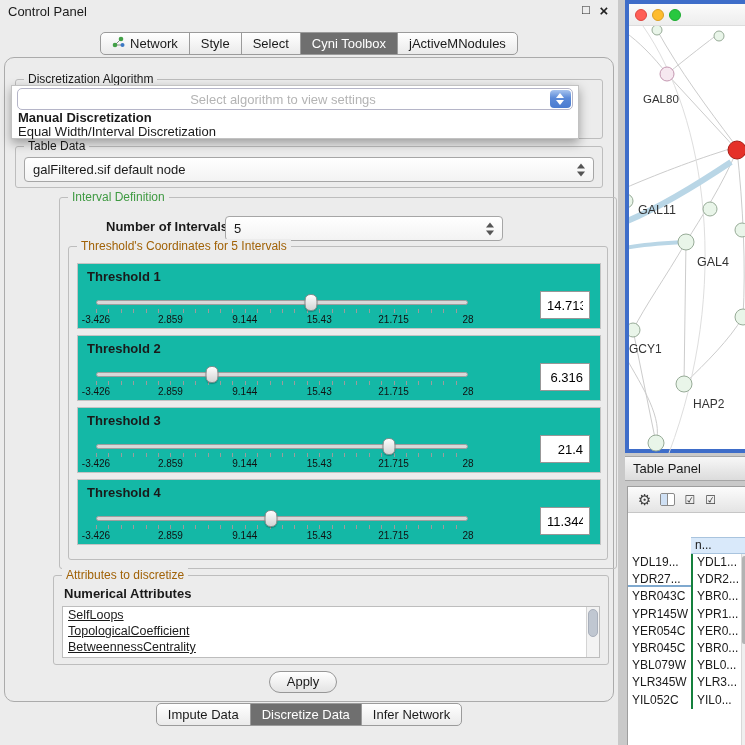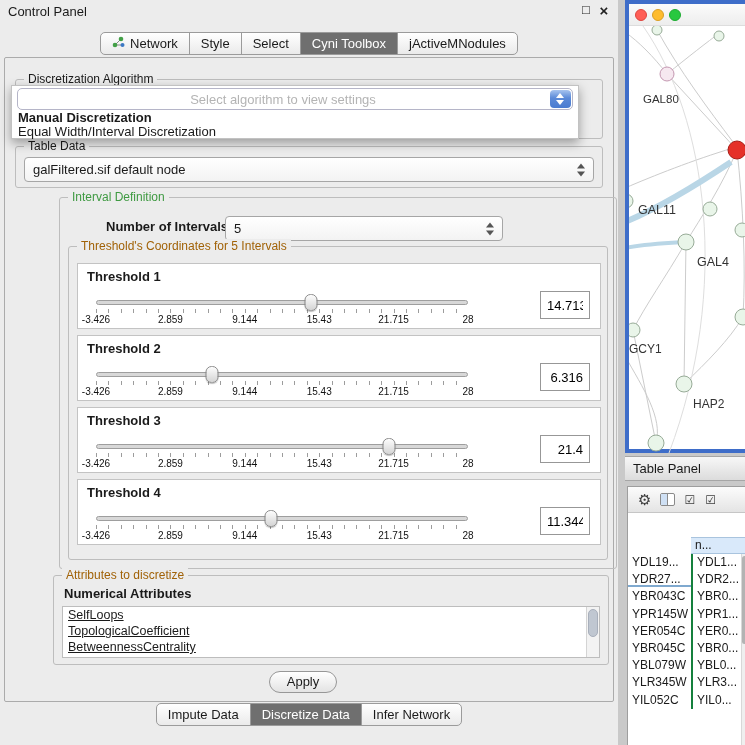--- a/index.html
+++ b/index.html
@@ -16,21 +16,21 @@
   .close-btn { right:6px; font-size:15px; font-weight:bold; }
 
   .tabbar { position:absolute; left:0; width:618px; display:flex; justify-content:center; }
   .top-tabs { top:32px; }
   .bottom-tabs { top:703px; }
   .seg { display:flex; border:1px solid #9b9b9b; border-radius:5px; overflow:hidden; height:23px; background:linear-gradient(#ffffff,#eaeaea); }
   .seg .tab { display:flex; align-items:center; gap:5px; padding:0 11px; font-size:13px; border-left:1px solid #9b9b9b; cursor:default; }
   .seg .tab:first-child { border-left:none; }
   .seg .tab.sel { background:#6f6f6f; color:#fff; }
 
-  .main-panel { position:absolute; left:4px; top:57px; width:610px; height:645px; border:1px solid #ababab; background:#ececec; border-radius:2px; }
+  .main-panel { position:absolute; left:4px; top:57px; width:610px; height:645px; border:1px solid #ababab; background:#ececec; border-radius:10px; }
 
   .group { position:absolute; border:1px solid #bdbdbd; border-radius:3px; }
   .gtitle { position:absolute; top:-8px; left:8px; background:#ececec; padding:0 4px; font-size:12px; white-space:nowrap; }
   .gtitle.green { color:#3f9a42; }
   .gtitle.blue { color:#a16207; }
 
   .combo { position:absolute; background:linear-gradient(#ffffff,#f3f3f3); border:1px solid #a6a6a6; border-radius:4px; display:flex; align-items:center; padding-left:8px; font-size:13px; }
   .spinner { position:absolute; right:7px; top:50%; transform:translateY(-50%); width:9px; height:13px; }
   .spinner i { position:absolute; left:0; width:0; height:0; border-left:4.5px solid transparent; border-right:4.5px solid transparent; }
   .spinner .up { top:0; border-bottom:5px solid #555; }
@@ -50,21 +50,21 @@
   .opt.n { top:39px; }
 
   .td-group { left:10px; top:88px; width:588px; height:42px; }
   .td-combo { left:8px; top:10px; width:570px; height:25px; }
 
   .ig { left:54px; top:139px; width:558px; height:372px; }
   .nlabel { position:absolute; left:18px; top:21px; font-weight:bold; font-size:13px;margin-left:28px; }
   .n-combo { left:165px; top:18px; width:278px; height:25px; }
   .tg { position:absolute; left:8px; top:48px; width:540px; height:314px; border:1px solid #bdbdbd; border-radius:3px; }
 
-  .tbox { position:absolute; left:8px; width:524px; height:66px; border:1px solid #c3c3c3; background:#ffffff; }
+  .tbox { position:absolute; left:8px; width:524px; height:66px; border:1px solid #c3c3c3; background:#14b8a6; }
   .tb0 { top:16px; } .tb1 { top:88px; } .tb2 { top:160px; } .tb3 { top:232px; }
   .tlabel { position:absolute; left:9px; top:5px; font-weight:bold; font-size:13px; }
   .slider-wrap { position:absolute; left:18px; top:36px; width:372px; }
   .slider-track { position:relative; height:5px; background:#d8d8d8; border:1px solid #9e9e9e; border-radius:3px; }
   .slider-thumb { position:absolute; top:-7px; width:13px; height:17px; transform:translateX(-50%); background:linear-gradient(#fdfdfd,#d4d4d4); border:1px solid #8d8d8d; border-radius:6px; box-shadow:0 1px 1px rgba(0,0,0,.25); }
   .ticks { height:4px; margin-top:4px; background:repeating-linear-gradient(to right,#9c9c9c 0 1px,transparent 1px 12.4px); }
   .scale { position:relative; height:11px; margin-top:1px; }
   .scale span { position:absolute; transform:translateX(-50%); font-size:10px; color:#111; white-space:nowrap; }
   .valuebox { position:absolute; right:10px; top:27px; width:50px; height:28px; border:1px solid #979797; background:#fff; font-size:13px; text-align:right; padding:0 6px; font-family:inherit; }
 

